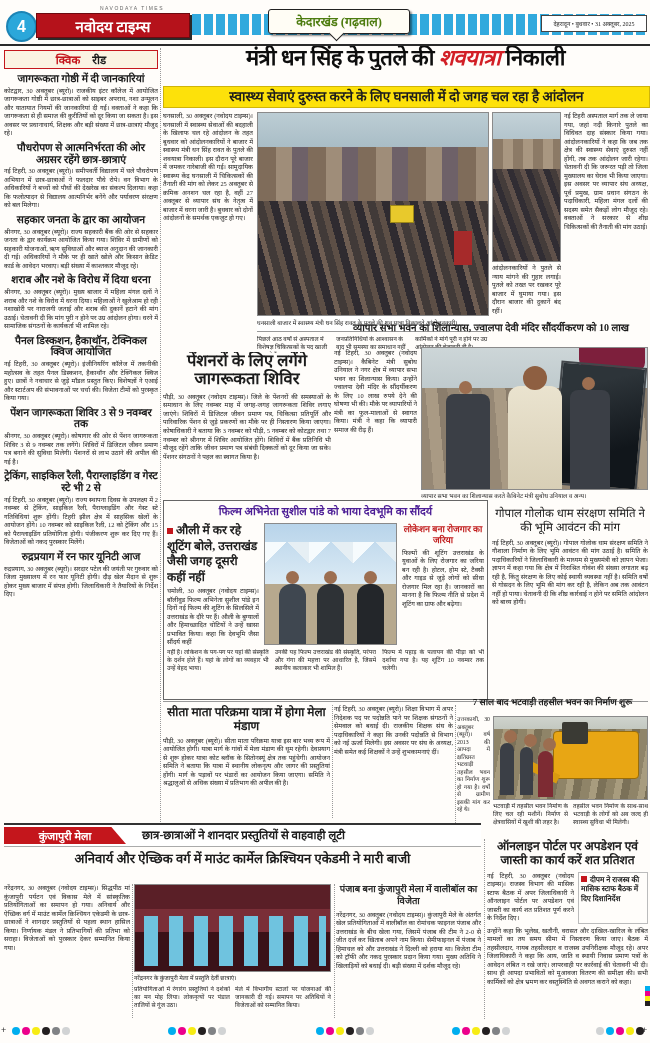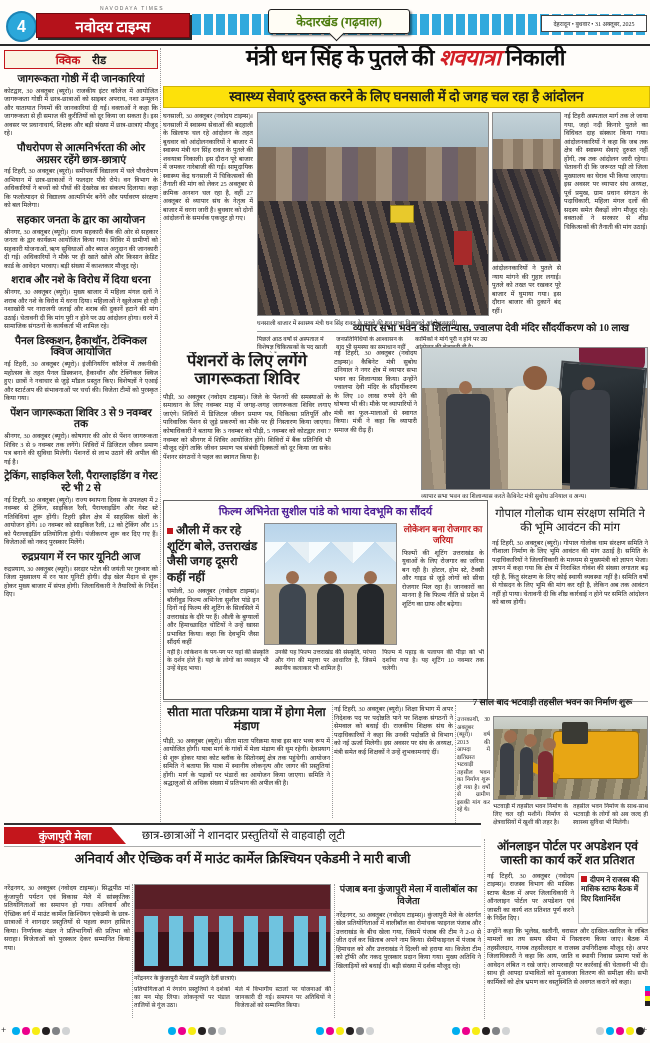--- a/index.html
+++ b/index.html
@@ -120,21 +120,21 @@
   .online{left:487px;top:839px;width:161px;height:180px;overflow:hidden;}
   .online h2{font-size:12px;font-weight:800;text-align:center;line-height:1.2;margin:0 0 4px;}
   .online-flex{display:flex;gap:4px;}
   .online-flex p{flex:1;margin:0;}
   .online-bullet{width:70px;border:1px solid #bbb;padding:2px;font-size:7.4px;font-weight:bold;line-height:1.3;height:52px;box-sizing:border-box;}
   
   .mela-band{left:4px;top:823px;width:477px;height:21px;border-top:2px solid #333;border-bottom:1px solid #aaa;background:#fff;}
   .mela-label{position:absolute;left:0;top:2px;width:122px;height:17px;background:#c4161c;color:#fff;
     font-weight:bold;font-size:11px;display:flex;align-items:center;justify-content:center;
     clip-path:polygon(0 0,88% 0,100% 100%,0 100%);}
-  .mela-band-text{position:absolute;left:138px;top:0;font-size:11.5px;font-weight:normal;line-height:21px;}
+  .mela-band-text{position:absolute;left:138px;top:0;font-size:11.5px;font-weight:bold;line-height:21px;}
   .mela-h{left:4px;top:849px;width:477px;height:28px;font-size:13px;font-weight:800;}
   .mela-col1{left:4px;top:884px;width:126px;height:134px;}
   .photo-dance{left:134px;top:884px;width:197px;height:88px;
     background:linear-gradient(180deg,#5a1f27 0 28%,#7a2f38 28% 55%,#3a1218 55%);}
   .dancers{position:absolute;bottom:5px;left:4px;right:4px;height:50px;
     background:repeating-linear-gradient(90deg,transparent 0 5px,#6fc3df 5px 19px,transparent 19px 25px);}
   .dance-cap{left:134px;top:974px;width:197px;height:10px;font-size:6px;}
   .mela-below{left:134px;top:986px;width:197px;height:32px;display:flex;gap:5px;}
   .mela-below div{flex:1;font-size:6.1px;line-height:1.3;overflow:hidden;text-align:justify;}
   .mela-col3{left:336px;top:884px;width:145px;height:134px;overflow:hidden;}

